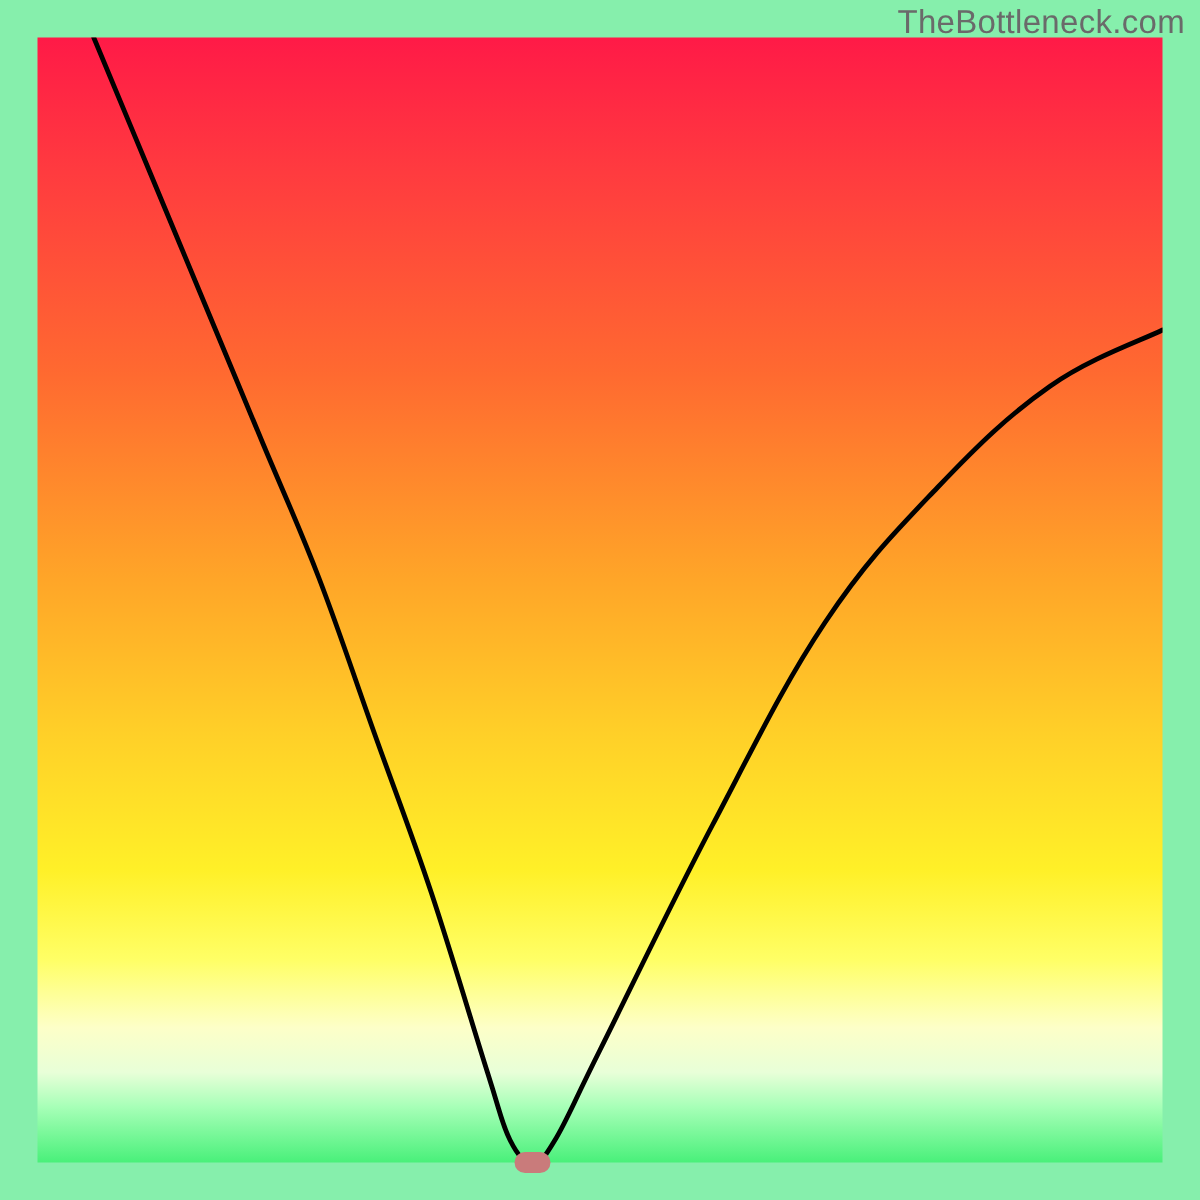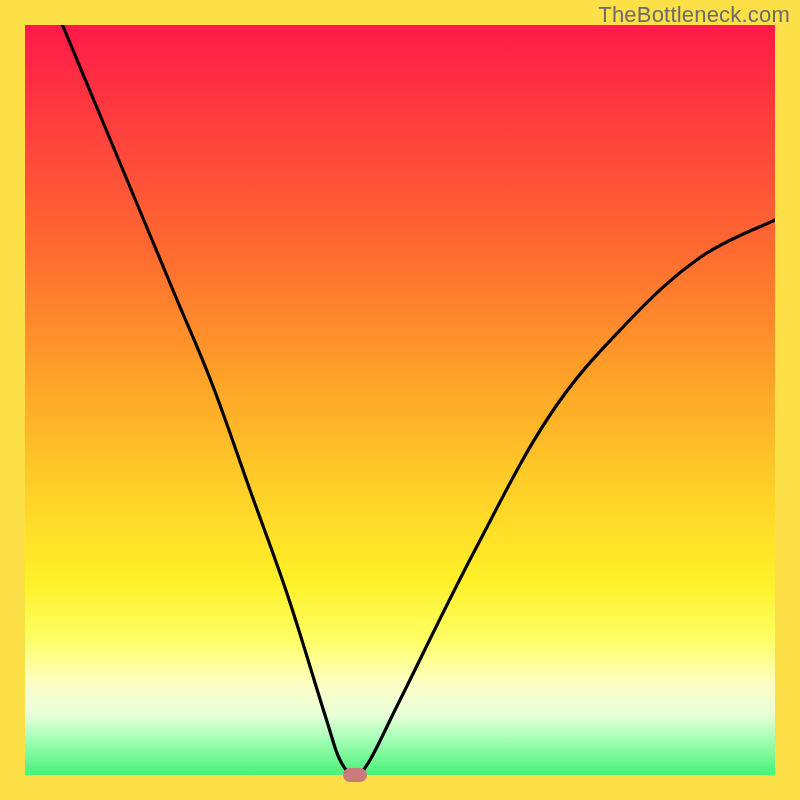--- a/index.html
+++ b/index.html
@@ -1,20 +1,20 @@
 <!DOCTYPE html>
 <html><head>
 <meta charset="utf-8">
 <style>
   * { margin: 0; padding: 0; box-sizing: border-box; }
   html, body { width: 800px; height: 800px; overflow: hidden; background: #000; }
   .frame {
     width: 800px;
     height: 800px;
-    background: #fde047;
+    background: #86efac;
     position: relative;
   }
   .plot-area {
     position: absolute;
     left: 25px;
     top: 25px;
     width: 750px;
     height: 750px;
     background: linear-gradient(to bottom,
       #ff1a47 0%,

